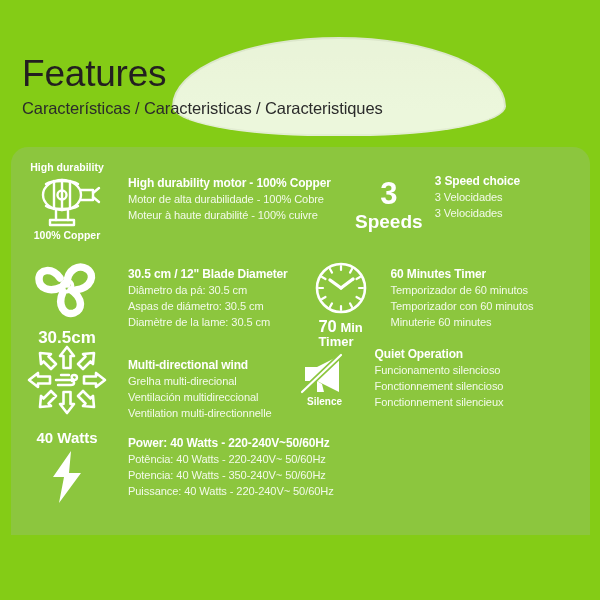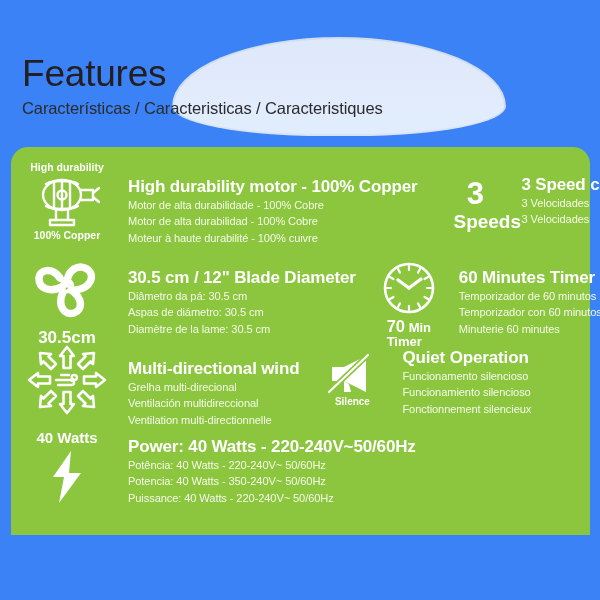--- a/index.html
+++ b/index.html
@@ -10,21 +10,21 @@
     width: 600px;
     height: 600px;
     background: #ffffff;
     font-family: "Liberation Sans", sans-serif;
     overflow: hidden;
   }
   #page {
     position: relative;
     width: 600px;
     height: 600px;
-    background: #3b82f6;
+    background: #84cc16;
   }
 
   
   .header {
     position: absolute;
     left: 22px;
     top: 55px;
     width: 556px;
   }
   .header-watermark {
@@ -95,21 +95,21 @@
   .cap {
     color: #ffffff;
     font-weight: bold;
     text-align: left;
     line-height: 1.02;
   }
 
   
   .txt { color: #ffffff; }
   .txt .t1 {
-    font-size: 17px;
+    font-size: 12px;
     font-weight: bold;
     letter-spacing: -0.15px;
     white-space: nowrap;
     line-height: 1.25;
   }
   .txt .t2 {
     font-size: 11.1px;
     letter-spacing: -0.1px;
     white-space: nowrap;
     line-height: 1.46;
@@ -125,21 +125,20 @@
   .speeds .num {
     font-size: 31px;
     font-weight: bold;
     display: block;
   }
   .speeds .word {
     font-size: 19px;
     font-weight: bold;
     display: block;
     margin-top: 3px;
-    margin-left: 12px;
   }
 
   .cap-30 { font-size: 17px; margin-top: 11px; }
   .cap-60 { font-size: 13px; margin-top: 2px; }
   .cap-60 .big { font-size: 16.5px; }
   .cap-silence { font-size: 10px; margin-top: 1px; }
   .cap-watts { font-size: 15px; }
 </style>
 </head>
 <body>
@@ -172,21 +171,20 @@
                 <path d="M18 45 L42 45 L42 50 L18 50 Z"></path>
                 <circle cx="30" cy="20" r="4.5"></circle>
               </g>
             </svg>
           </span>
           <div class="cap" style="font-size:10.5px; margin-top:3px;">100% Copper</div>
         </div>
         <div class="txt" style="margin-left:13px; margin-top:14px;">
           <div class="t1">High durability motor - 100% Copper</div>
           <div class="t2">Motor de alta durabilidade - 100% Cobre</div>
-          <div class="t2">Motor de alta durabilidad - 100% Cobre</div>
           <div class="t2">Moteur à haute durabilité - 100% cuivre</div>
         </div>
       </div>
 
       <div class="cell" style="margin-left:24px;">
         <div class="speeds" style="width:68px; margin-top:16px;">
           <span class="num">3</span>
           <span class="word">Speeds</span>
         </div>
         <div class="txt" style="margin-left:12px; margin-top:12px;">
@@ -310,21 +308,21 @@
               <path d="M22 29 L22 40 L29 40 L27 32 Z" fill="#ffffff"></path>
               <line x1="7" y1="40" x2="46" y2="3" stroke="#8CC63E" stroke-width="5.5" stroke-linecap="round"></line>
               <line x1="7" y1="40" x2="46" y2="3" stroke="#ffffff" stroke-width="2.2" stroke-linecap="round"></line>
             </svg>
           </span>
           <div class="cap cap-silence">Silence</div>
         </div>
         <div class="txt" style="margin-left:11px; margin-top:3px;">
           <div class="t1">Quiet Operation</div>
           <div class="t2">Funcionamento silencioso</div>
-          <div class="t2">Funcionamiento silencioso</div>
+          <div class="t2">Fonctionnement silencioso</div>
           <div class="t2">Fonctionnement silencieux</div>
         </div>
       </div>
     </div>
 
     <div class="row" style="left:8px; top:283px;">
       <div class="cell">
         <div class="iconbox" style="width:96px;">
           <div class="cap cap-watts">40 Watts</div>
           <span class="glyph" style="margin-top:5px;">

